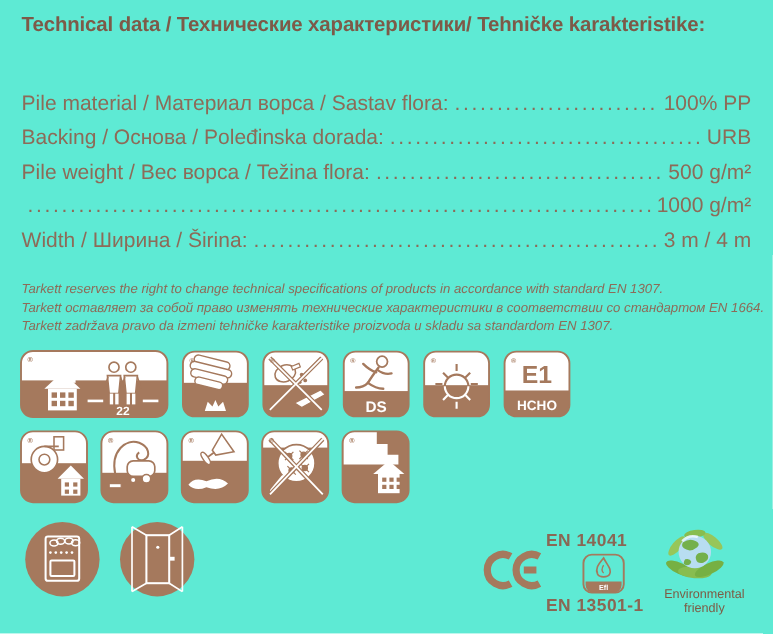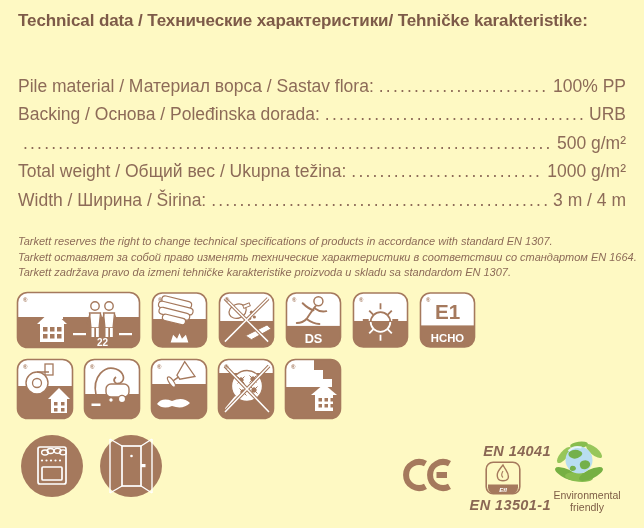--- a/index.html
+++ b/index.html
@@ -1,16 +1,16 @@
 <!DOCTYPE html>
 <html><head>
 <meta charset="utf-8">
 <style>
   html,body{margin:0;padding:0;background:#fff;}
-  .page{position:relative;width:644px;height:528px;background:#fef9c3;overflow:hidden;
+  .page{position:relative;width:644px;height:528px;background:#5eead4;overflow:hidden;
         font-family:"Liberation Sans",sans-serif;}
 
   .title{position:absolute;left:18px;top:11px;font-size:17px;font-weight:700;
          color:#7d5a48;letter-spacing:-.1px;white-space:nowrap;}
 
   .specs{position:absolute;left:18px;top:45px;width:608px;}
   .spec-row{display:flex;align-items:baseline;height:28.4px;font-size:17.5px;color:#8d6b58;}
   .spec-label{white-space:nowrap;text-align:center;}
   .spec-leader{flex:1;overflow:hidden;white-space:nowrap;margin:0 5px;letter-spacing:2.2px;
                color:#8d6b58;}
@@ -27,21 +27,21 @@
 
   .ic{display:block;}
   .ic .fb{fill:#a5795d;}
   .ic .fw{fill:#fff;}
   .ic .sb{stroke:#a5795d;fill:none;}
   .ic .sw{stroke:#fff;fill:none;}
   .ic .fwsb{fill:#fff;stroke:#a5795d;}
   .ic text{font-family:"Liberation Sans",sans-serif;font-weight:700;}
 
   .ce{position:absolute;left:400px;top:457px;}
-  .encol{position:absolute;left:455px;top:443px;width:96px;text-align:right;color:#8a6754;font-style:italic;}
+  .encol{position:absolute;left:455px;top:443px;width:96px;text-align:left;color:#8a6754;}
   .encol .entext{font-size:14.5px;font-weight:700;letter-spacing:.4px;}
   .encol svg{display:block;margin:2px auto;}
   .eco{position:absolute;left:549px;top:437px;width:76px;text-align:center;}
   .eco-text{margin-top:1px;font-size:10.5px;font-weight:400;color:#7d5c45;line-height:11.5px;}
 </style>
 </head>
 <body>
 
 <div class="page">
 
@@ -52,25 +52,25 @@
       <span class="spec-label">Pile material / Материал ворса / Sastav flora:</span>
       <span class="spec-leader"></span>
       <span class="spec-value">100% PP</span>
     </div>
     <div class="spec-row">
       <span class="spec-label">Backing / Основа / Poleđinska dorada:</span>
       <span class="spec-leader"></span>
       <span class="spec-value">URB</span>
     </div>
     <div class="spec-row">
+      <span class="spec-label">Pile weight / Вес ворса / Težina flora:</span>
       <span class="spec-leader"></span>
       <span class="spec-value">500 g/m²</span>
     </div>
     <div class="spec-row">
-      <span class="spec-label">Total weight / Общий вес / Ukupna težina:</span>
       <span class="spec-leader"></span>
       <span class="spec-value">1000 g/m²</span>
     </div>
     <div class="spec-row">
       <span class="spec-label">Width / Ширина / Širina:</span>
       <span class="spec-leader"></span>
       <span class="spec-value">3 m / 4 m</span>
     </div>
   </div>
 

